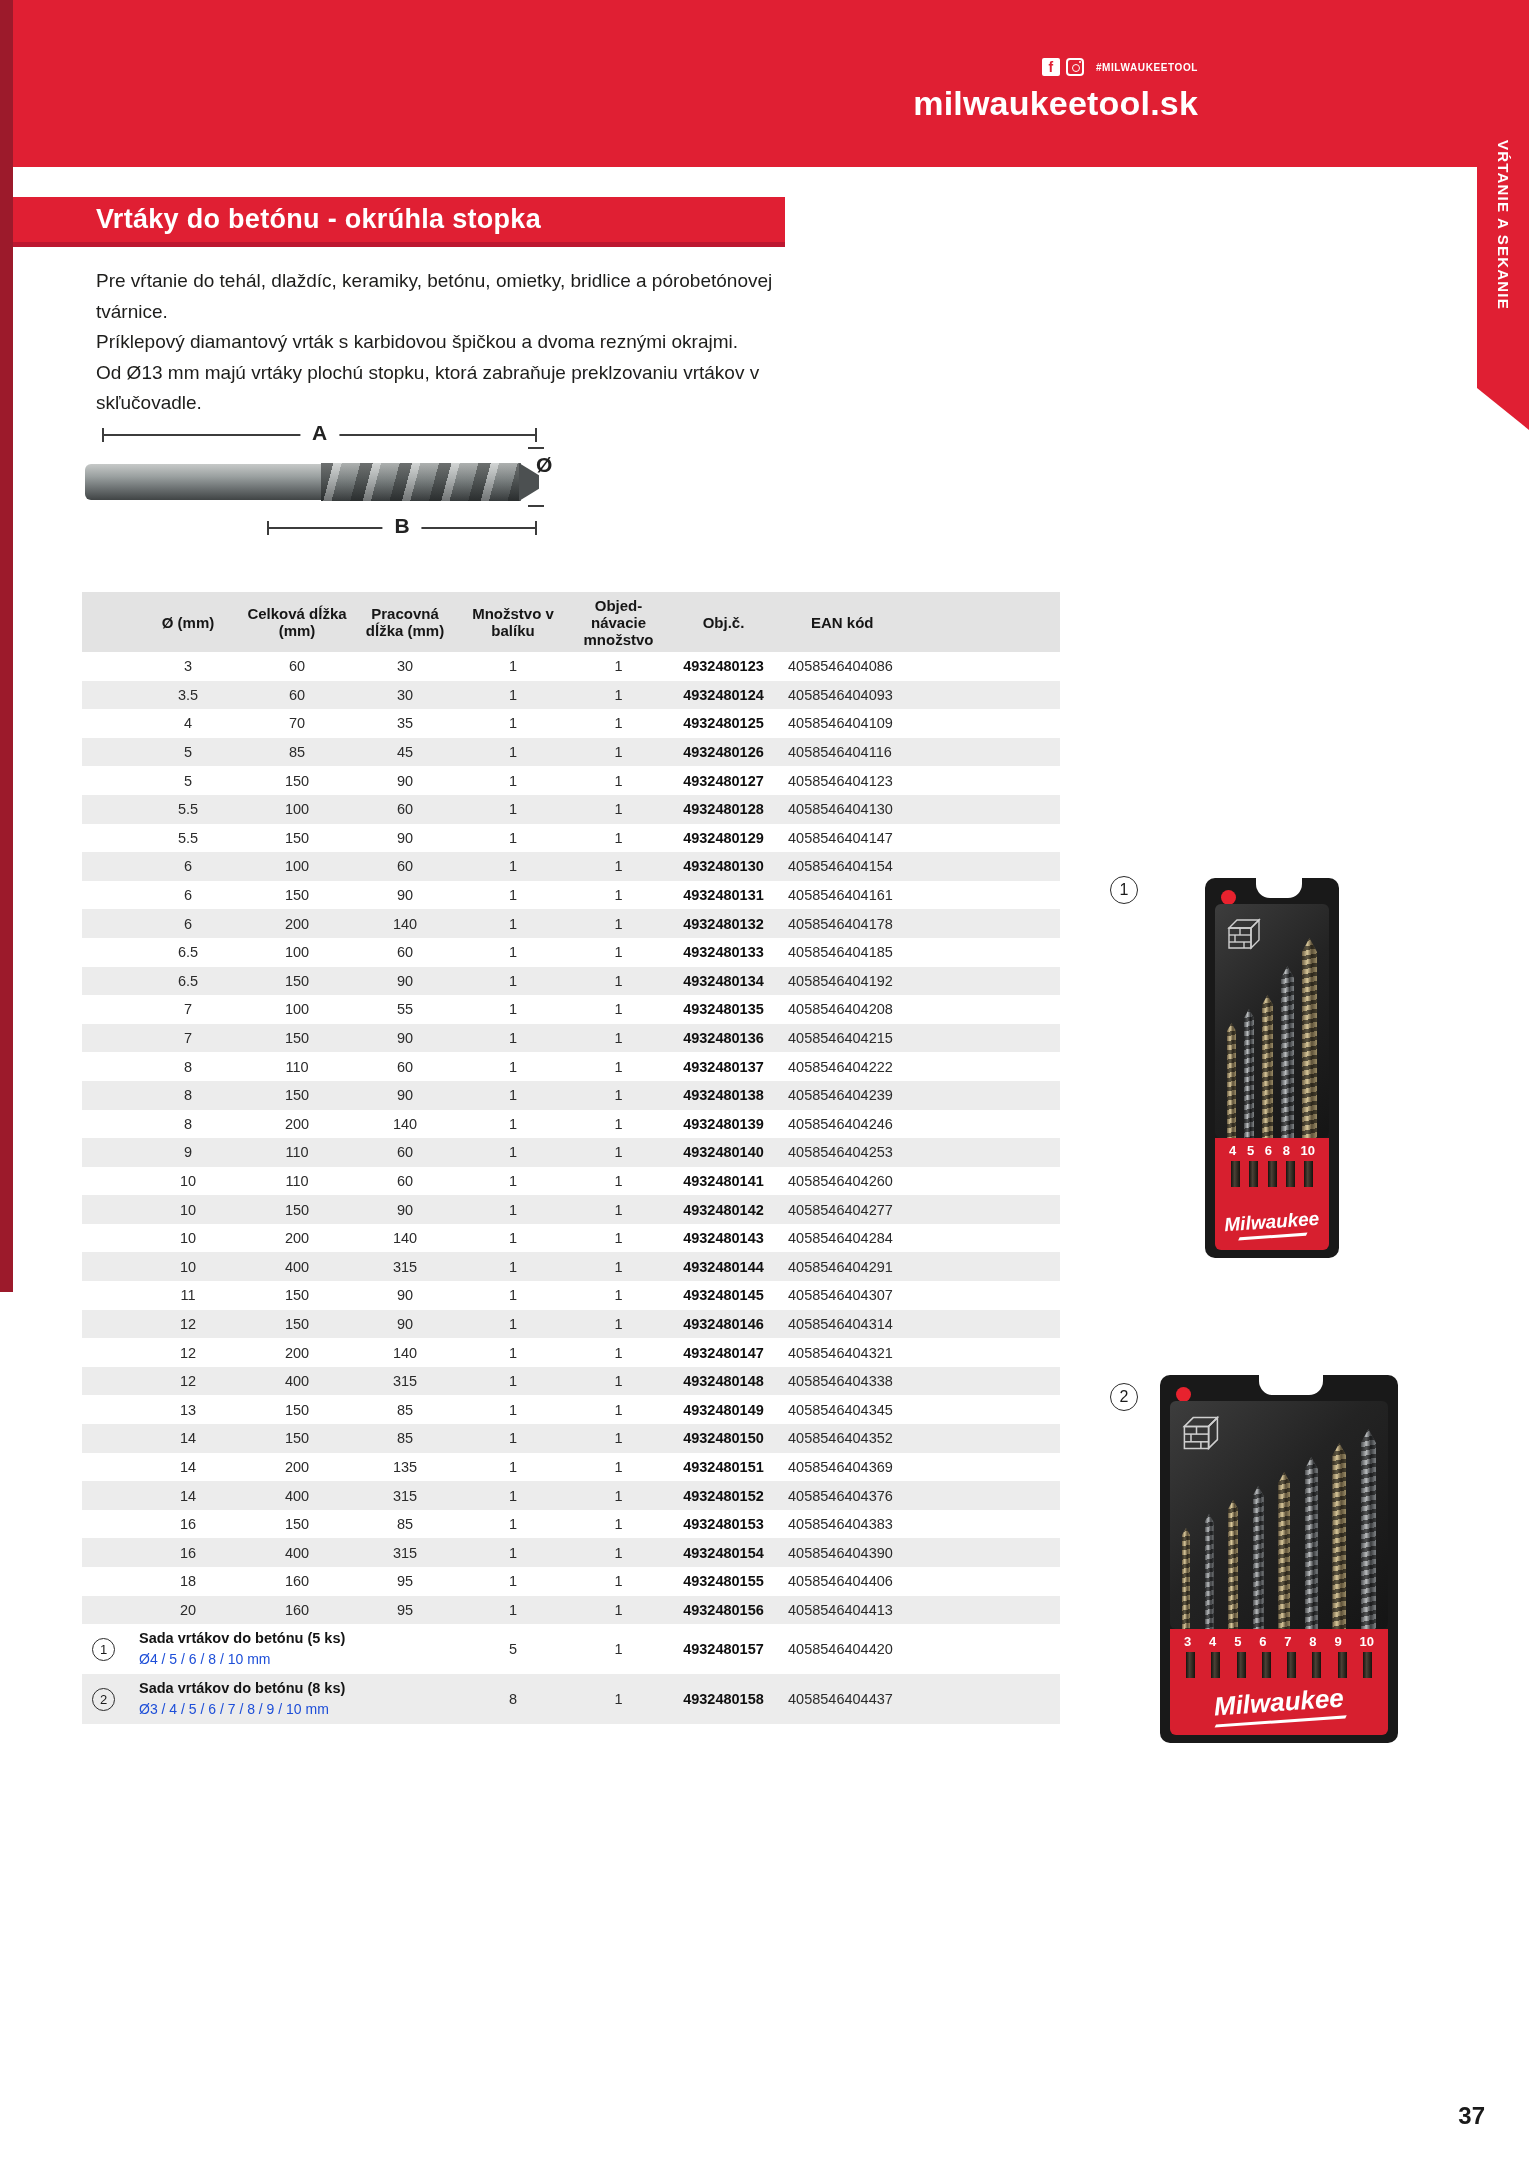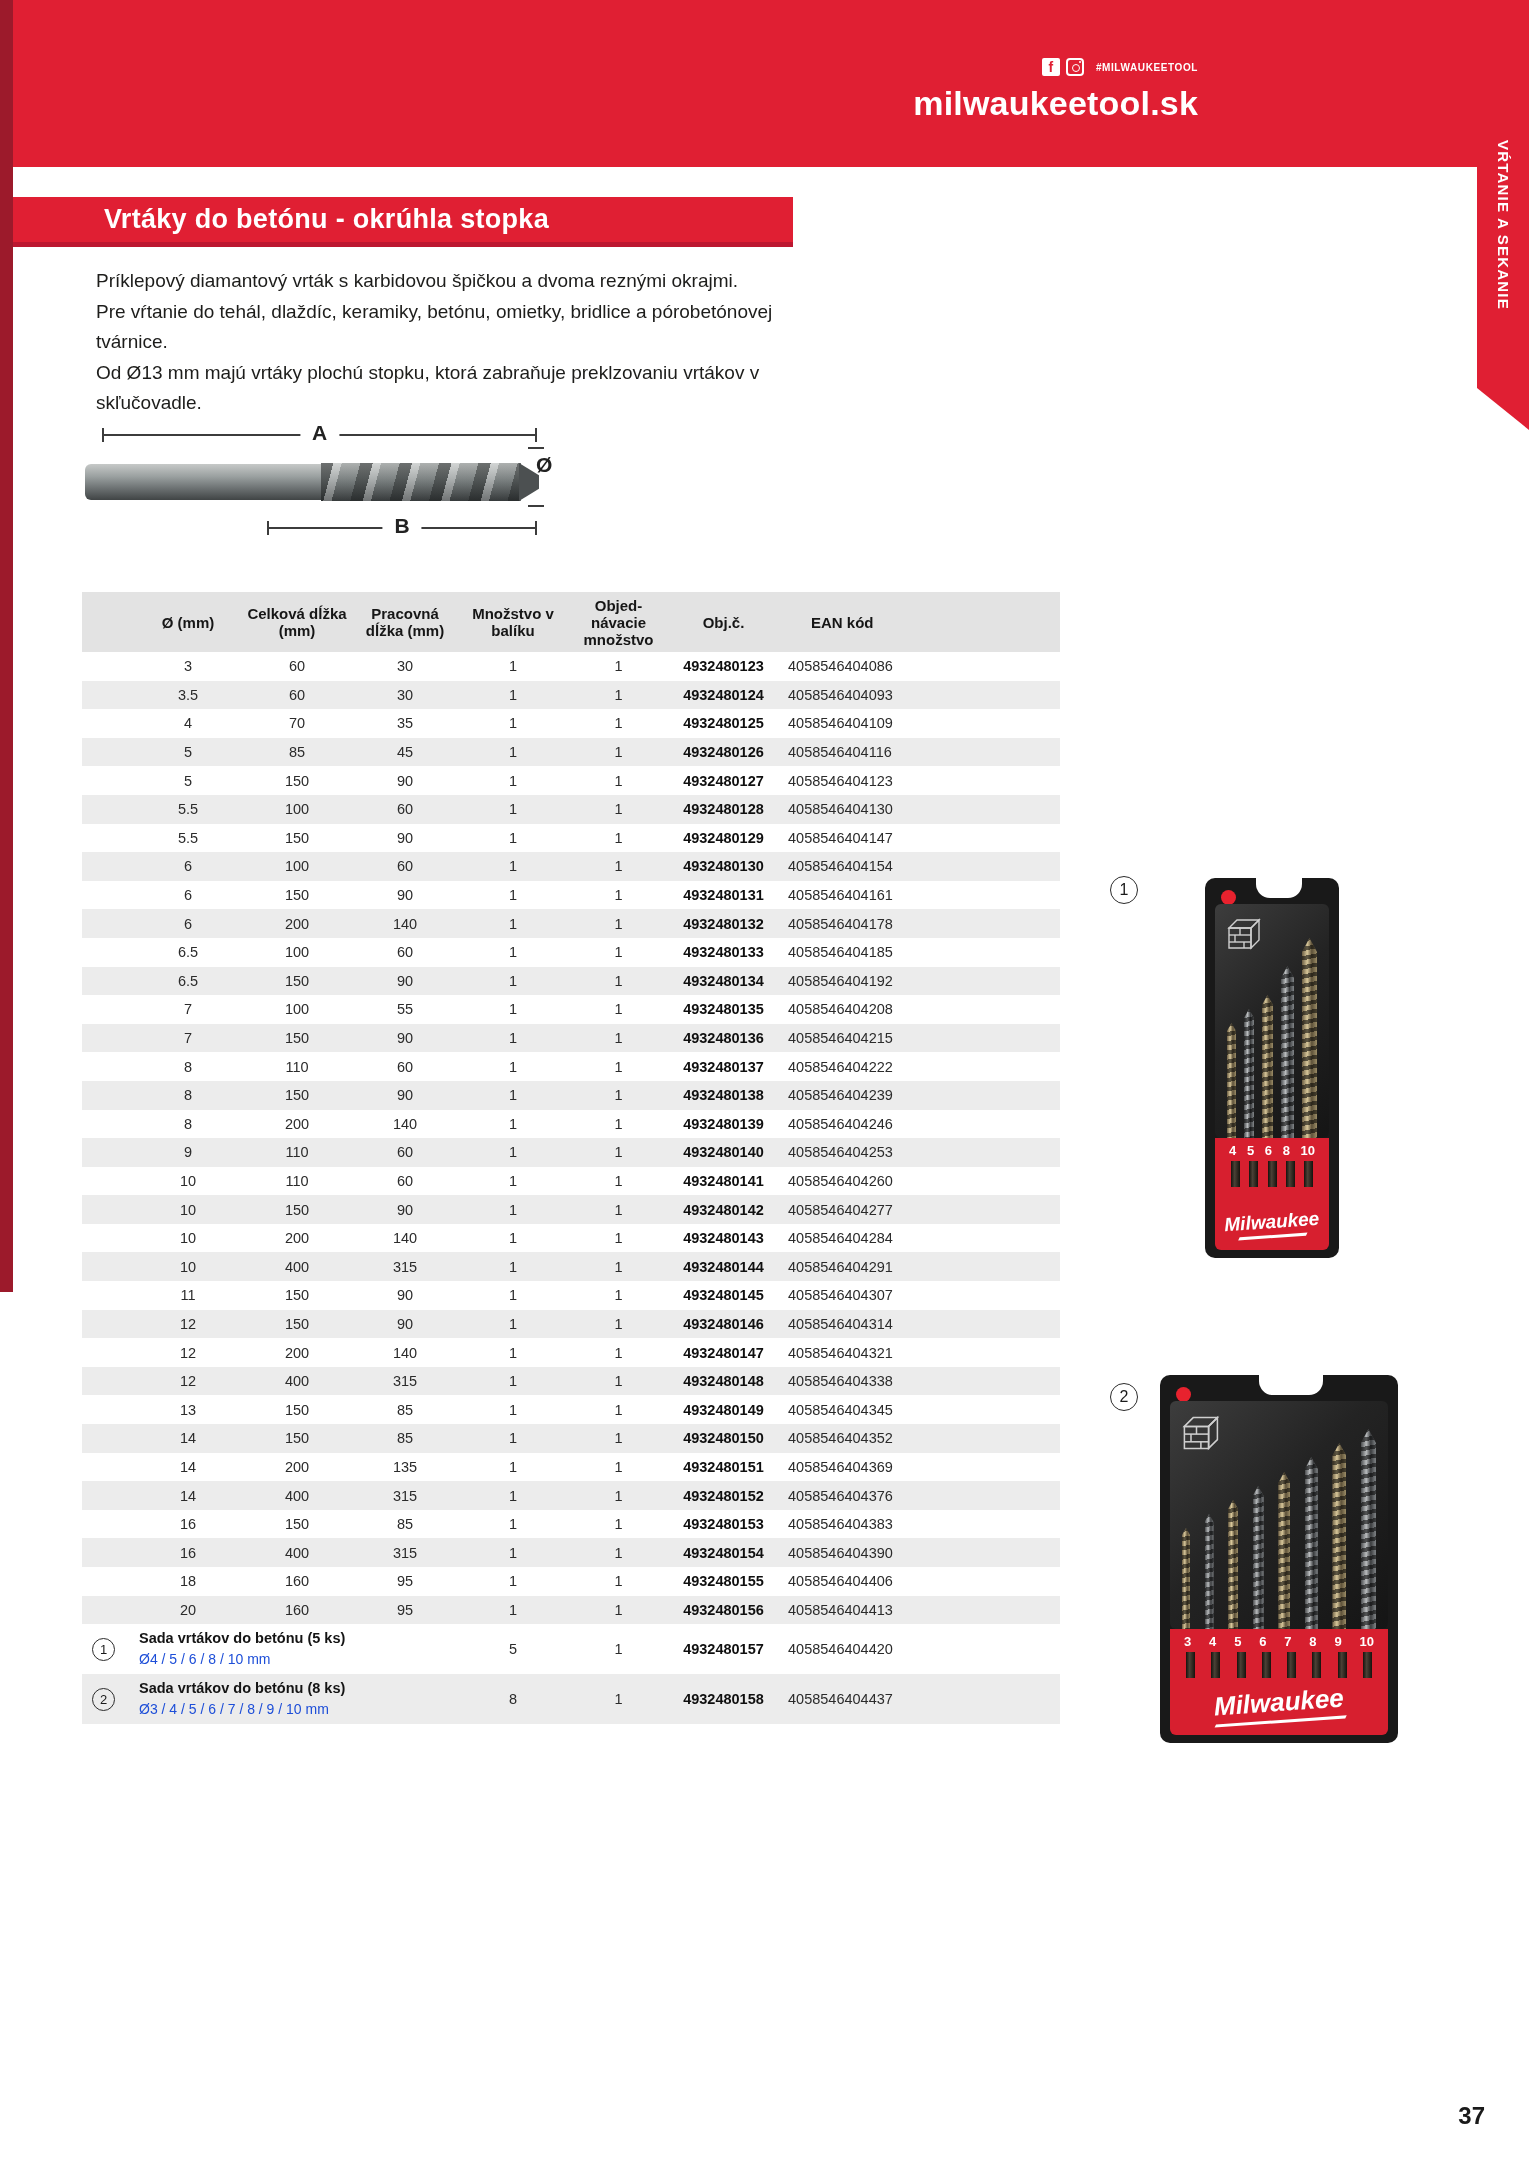--- a/index.html
+++ b/index.html
@@ -21,21 +21,21 @@
   
   .side-tab{position:absolute;right:0;top:0;width:52px;height:430px;background:#e01f33;
             clip-path:polygon(0 0,100% 0,100% 100%,0 calc(100% - 42px));}
   .side-tab span{position:absolute;top:140px;left:50%;transform:translateX(-50%);
                  writing-mode:vertical-rl;color:#fff;font-weight:bold;font-size:15px;letter-spacing:1.2px;}
 
   
   .left-strip{position:absolute;left:0;top:0;width:13px;height:1292px;background:#9c1a2b;z-index:5;}
 
   
-  .title-band{position:absolute;left:8px;top:197px;width:785px;height:45px;background:#e01f33;
+  .title-band{position:absolute;left:0;top:197px;width:785px;height:45px;background:#e01f33;
               border-bottom:5px solid #bc1730;display:flex;align-items:center;}
   .title-band h1{margin:0 0 0 96px;color:#fff;font-size:27px;font-weight:bold;letter-spacing:.3px;}
 
   
   .desc{position:absolute;left:96px;top:266px;width:720px;}
   .desc p{margin:0;font-size:19px;line-height:30.5px;color:#1d1d1b;}
 
   
   .diagram{position:absolute;left:80px;top:425px;width:500px;height:125px;}
   .dim{position:absolute;height:14px;}
@@ -145,22 +145,22 @@
     <span>VŔTANIE A SEKANIE</span>
   </div>
 
   <div class="left-strip"></div>
 
   <div class="title-band">
     <h1>Vrtáky do betónu - okrúhla stopka</h1>
   </div>
 
   <div class="desc">
+    <p>Pre vŕtanie do tehál, dlaždíc, keramiky, betónu, omietky, bridlice a pórobetónovej tvárnice.</p>
     <p>Príklepový diamantový vrták s karbidovou špičkou a dvoma reznými okrajmi.</p>
-    <p>Pre vŕtanie do tehál, dlaždíc, keramiky, betónu, omietky, bridlice a pórobetónovej tvárnice.</p>
     <p>Od Ø13 mm majú vrtáky plochú stopku, ktorá zabraňuje preklzovaniu vrtákov v skľučovadle.</p>
   </div>
 
   <div class="diagram">
     <div class="dim dim-a">
       <span class="line"></span>
         <span class="tick-l"></span>
         <span class="tick-r"></span>
       <span class="lbl">A</span>
     </div>

